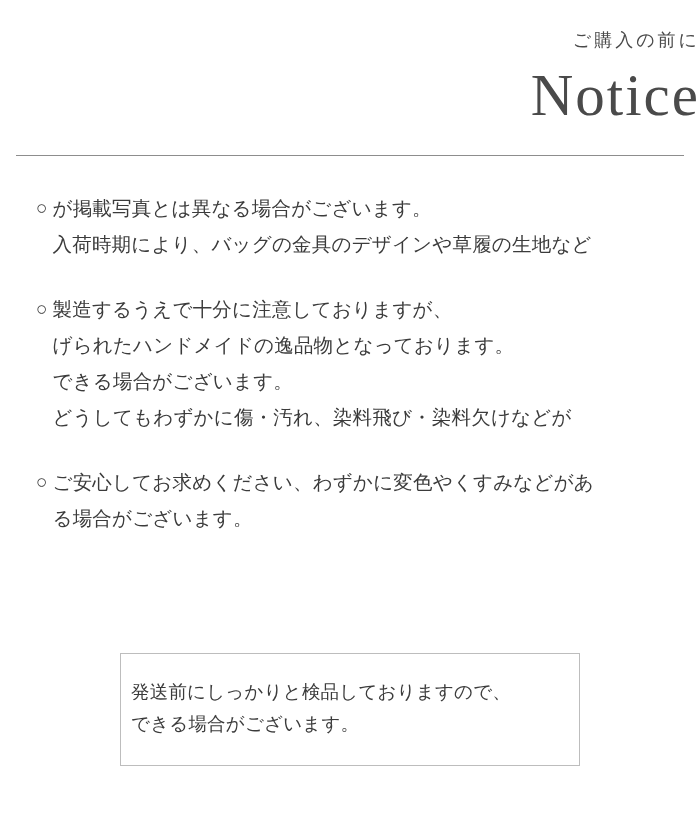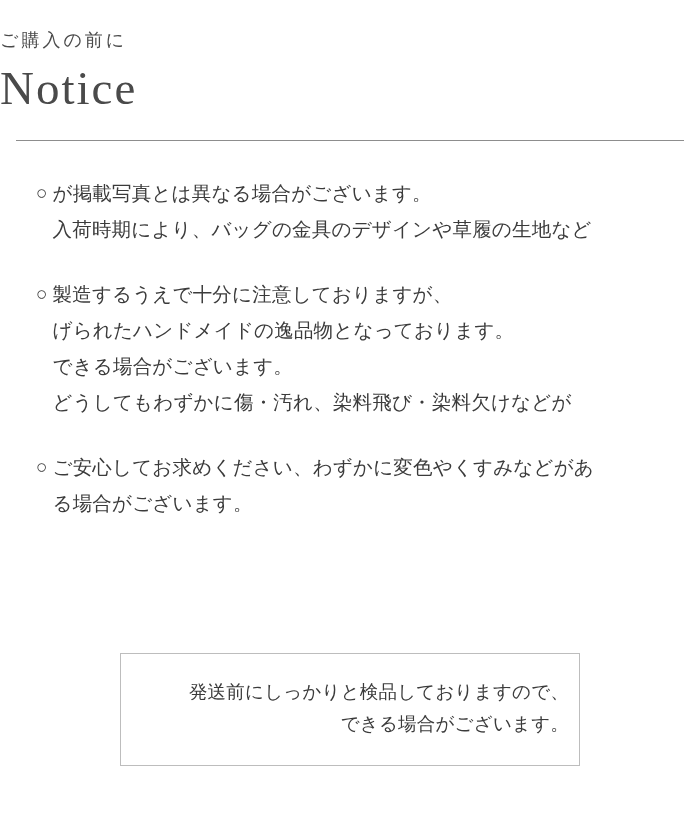--- a/index.html
+++ b/index.html
@@ -16,33 +16,33 @@
   }
   .page {
     position: relative;
     width: 700px;
     height: 832px;
     box-sizing: border-box;
   }
 
   
   .header {
-    text-align: left;
+    text-align: right;
     padding-top: 28px;
   }
   .header-sub {
     font-family: "Liberation Serif", serif;
     font-size: 18px;
     letter-spacing: 3px;
     color: #4a4a4a;
     line-height: 1.4;
   }
   .header-title {
     font-family: "Liberation Serif", serif;
-    font-size: 47px;
+    font-size: 59px;
     font-weight: 400;
     letter-spacing: 2px;
     color: #4a4a4a;
     line-height: 1.25;
     margin-top: 6px;
   }
   .header-rule {
     margin: 22px auto 0 auto;
     width: 668px;
     height: 1px;
@@ -83,21 +83,21 @@
 
   
   .callout {
     position: absolute;
     left: 120px;
     top: 653px;
     width: 460px;
     box-sizing: border-box;
     border: 1px solid #bdbdbd;
     padding: 22px 10px 24px 10px;
-    text-align: right;
+    text-align: left;
   }
   .callout-line {
     font-size: 18.5px;
     line-height: 1.75;
     color: #3b3b3b;
     letter-spacing: 0.2px;
   }
 </style>
 </head>
 <body>

